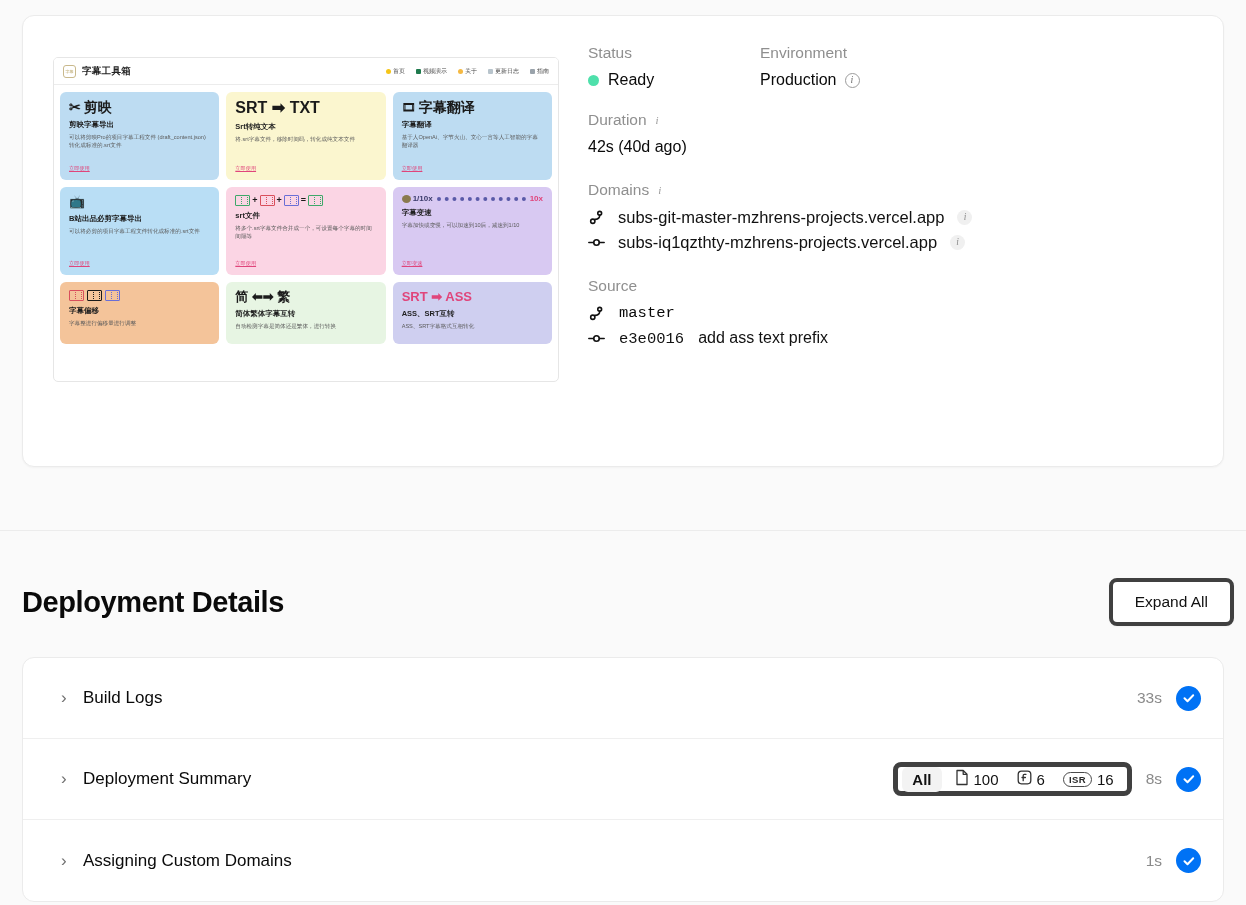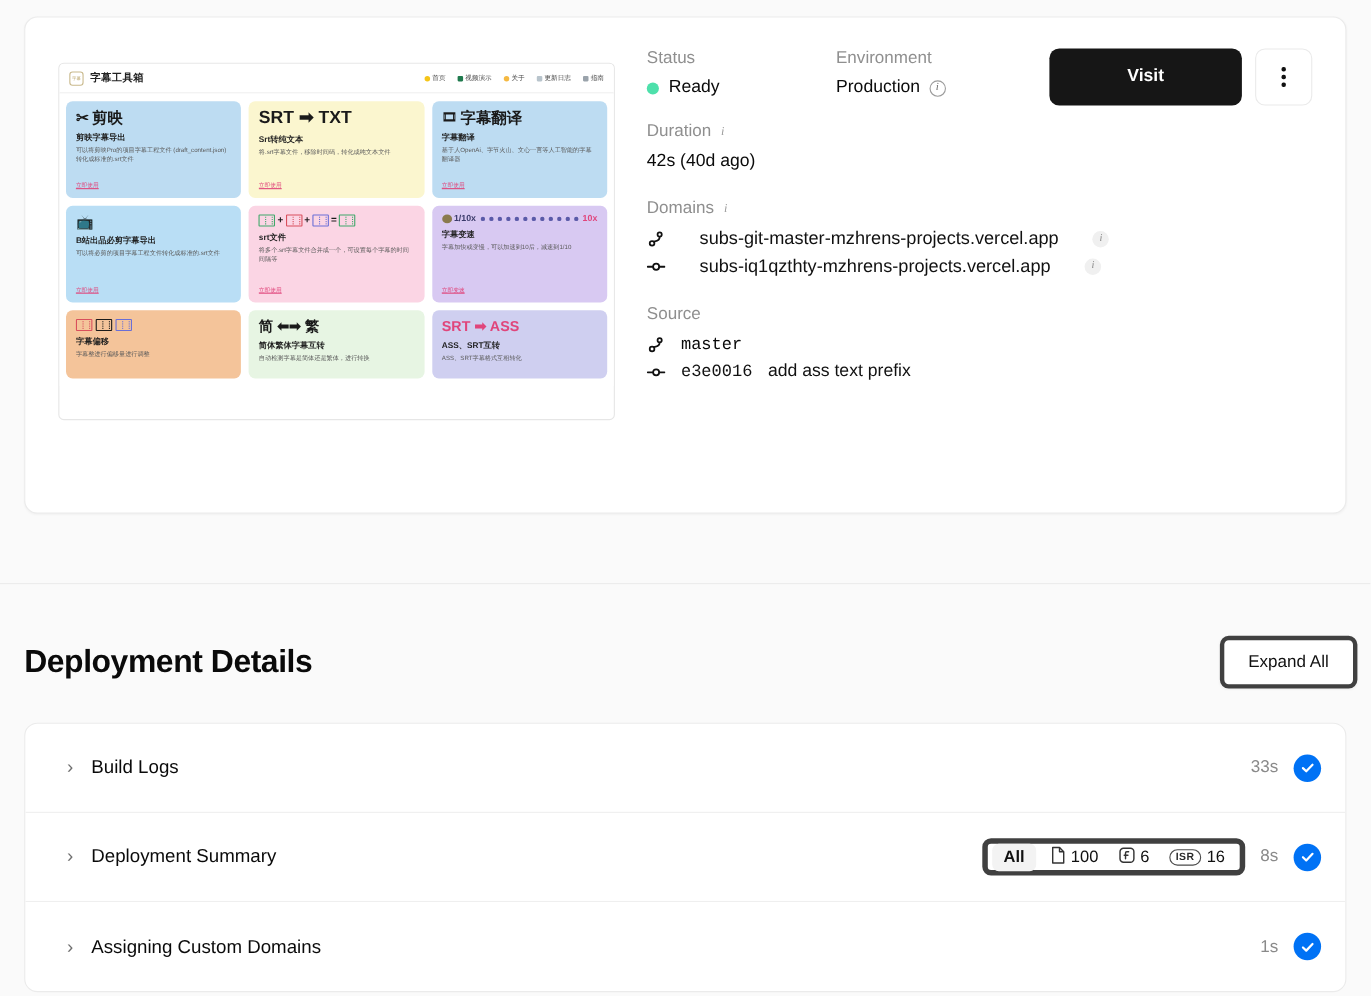--- a/index.html
+++ b/index.html
@@ -93,21 +93,21 @@
     font-family: "Liberation Sans", sans-serif; cursor: pointer;
   }
   .kebab-btn {
     width: 52px; height: 52px; background: #fff; border: 1px solid #eaeaea;
     border-radius: 9px; cursor: pointer; display: flex; flex-direction: column;
     align-items: center; justify-content: center; gap: 3.5px;
   }
   .kebab-btn span { width: 3.5px; height: 3.5px; border-radius: 50%; background: #111; display: block; }
 
   .sect { margin-top: 25px; }
-  .dom-row { display: flex; align-items: center; gap: 31px; margin-bottom: 6px; }
+  .dom-row { display: flex; align-items: center; gap: 13px; margin-bottom: 6px; }
   .dom-text { font-size: 16.5px; color: #111; }
   .mono { font-family: "Liberation Mono", monospace; font-size: 15.5px; }
   .src-row { display: flex; align-items: center; gap: 14px; margin-bottom: 7px; }
   .src-commit { font-size: 16px; color: #111; display: flex; gap: 14px; align-items: baseline; }
 
   svg.gi { display: block; }
 
   
   .band { height: 64px; border-bottom: 1px solid #ececec; }
 
@@ -299,28 +299,20 @@
               <div class="pv-desc">ASS、SRT字幕格式互相转化</div>
             </div>
 
           </div>
         </div>
       </div>
     </div>
 
     <div class="meta-col">
 
-      <div class="actions">
-        <button class="visit-btn">Visit</button>
-        <button class="kebab-btn">
-          <span></span>
-            <span></span>
-            <span></span>
-        </button>
-      </div>
 
       <div class="meta-row">
         <div class="col-status">
           <div class="meta-label">Status</div>
           <div class="status-line">
             <span class="status-dot" style="background:#4ee0ab"></span>
             <span class="meta-value">Ready</span>
           </div>
         </div>
         <div class="col-env">

